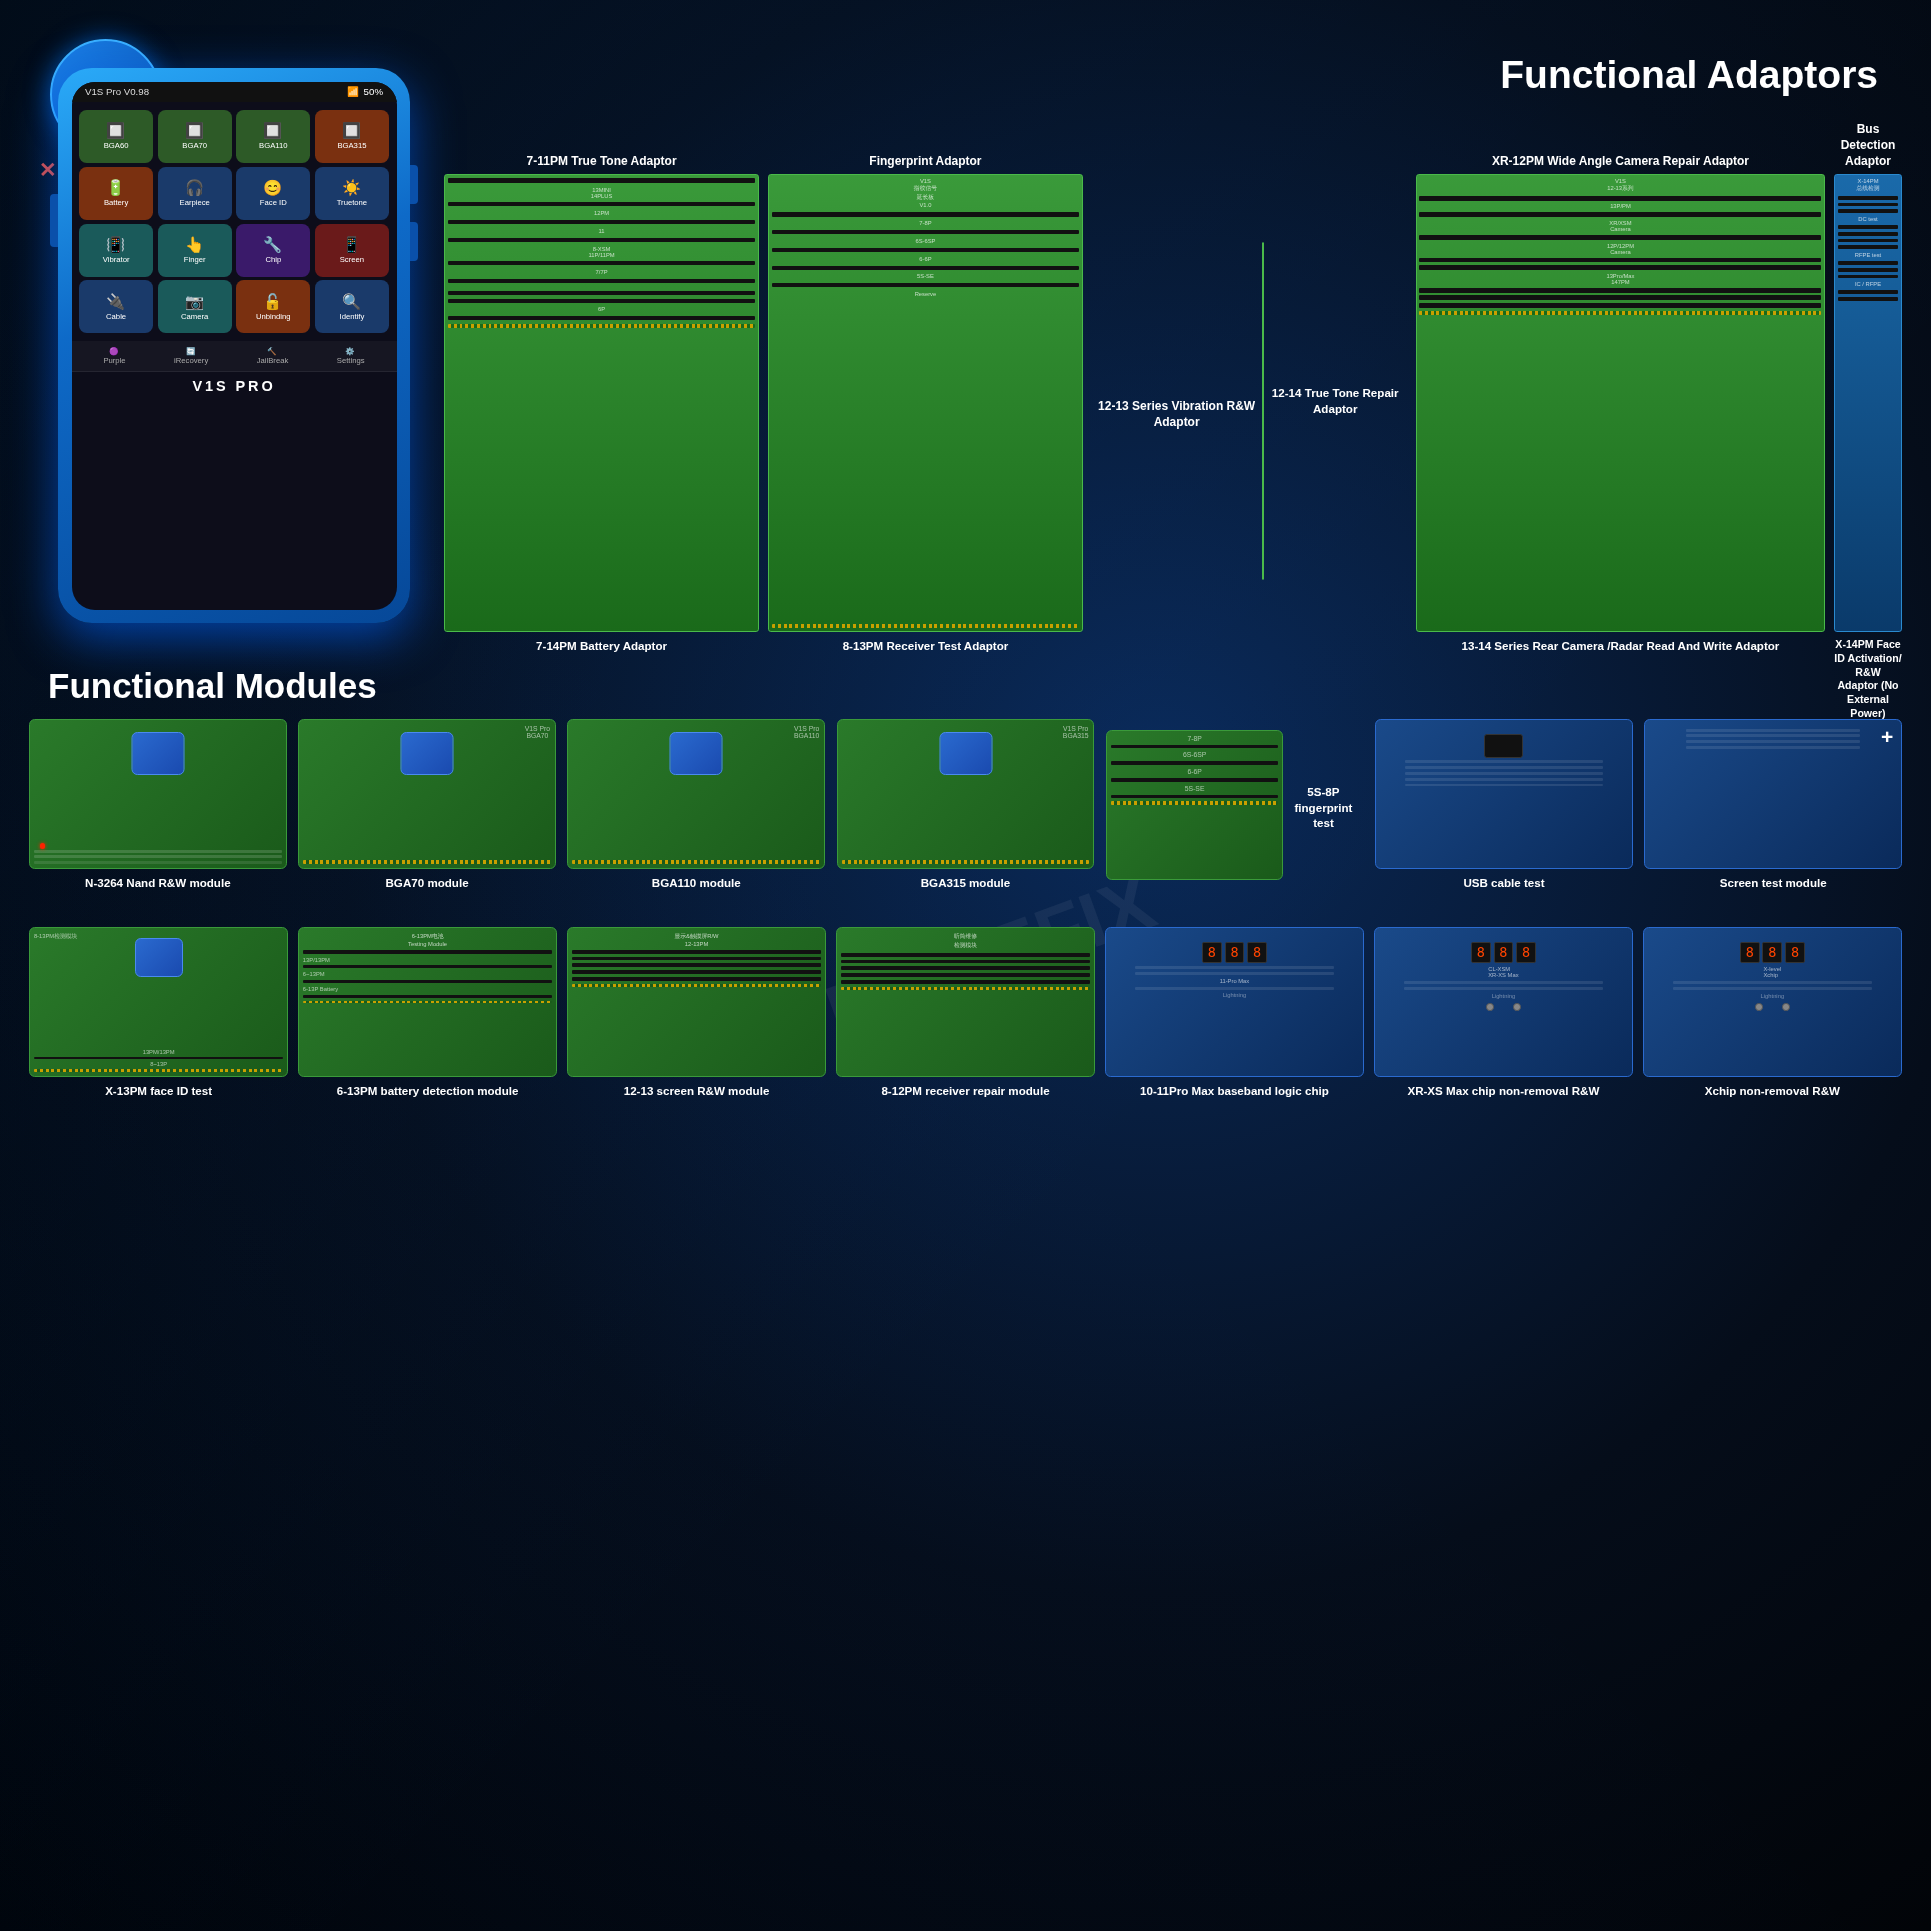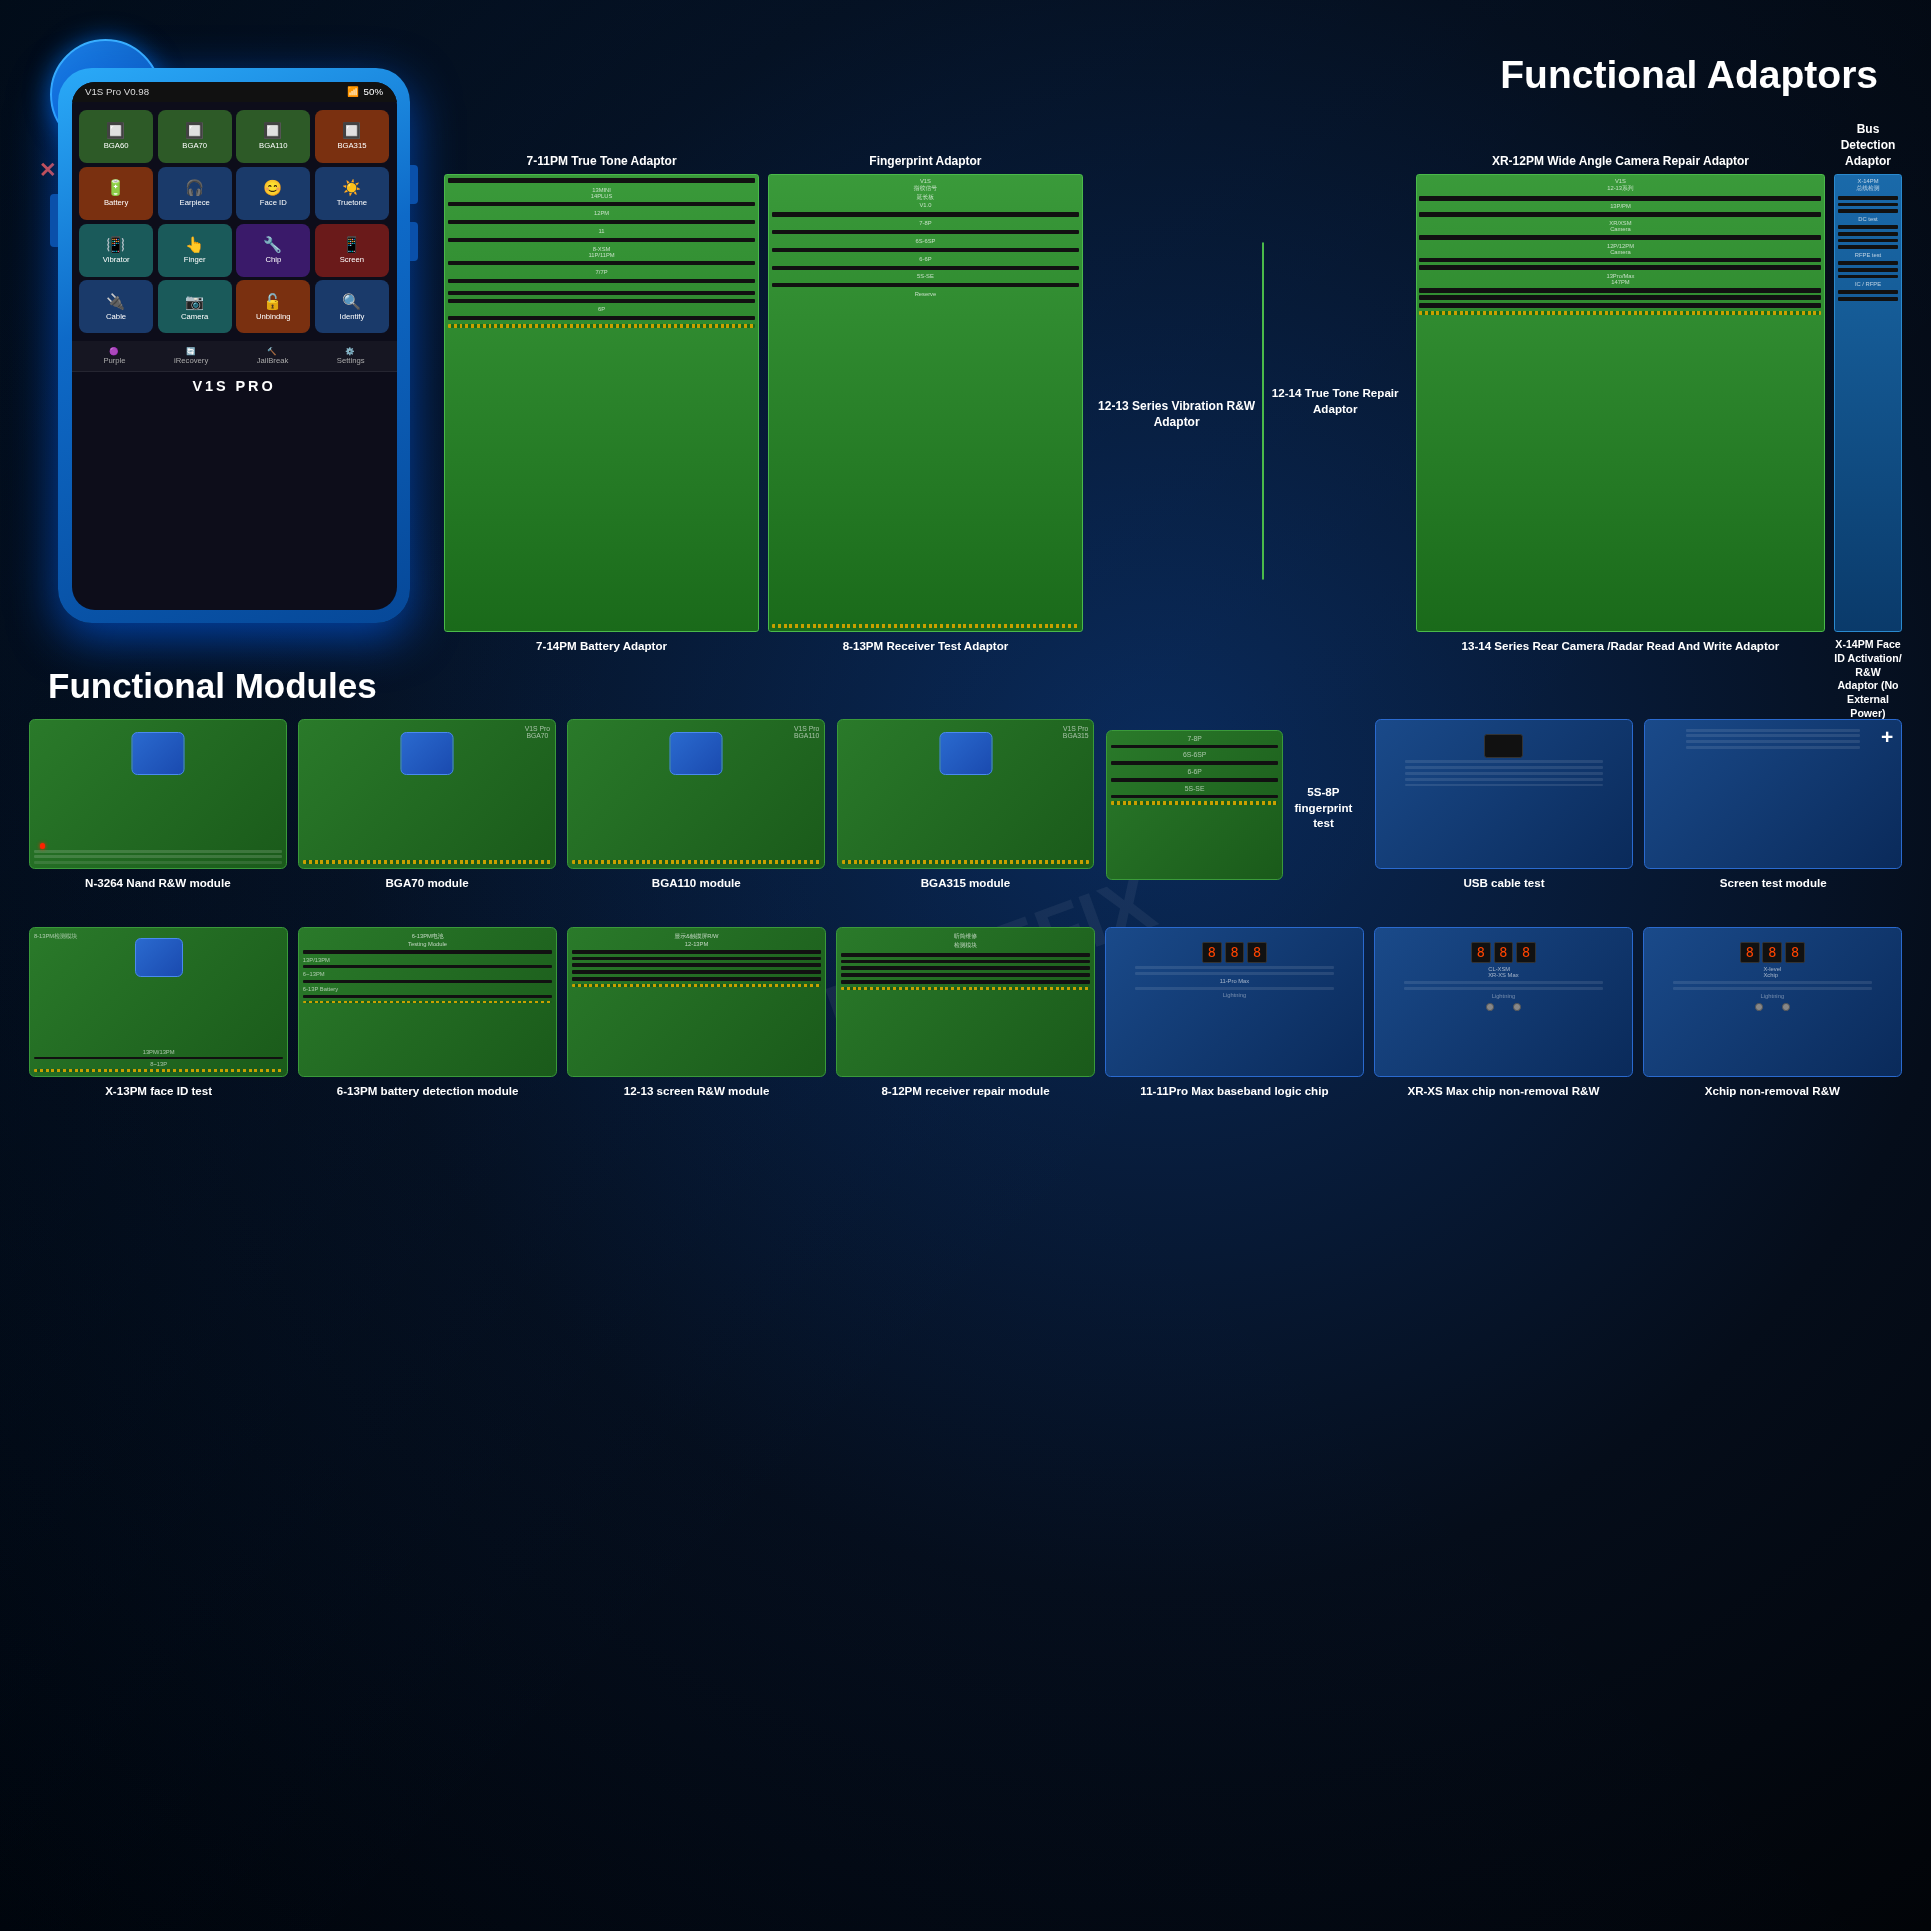--- a/index.html
+++ b/index.html
@@ -468,21 +468,21 @@
           <div style="background:#111;border:1px solid #333;border-radius:1.9px;padding:1.9px 4.8px;color:#ff4400;font-size:13.5px;font-family:monospace;">8</div>
           <div style="background:#111;border:1px solid #333;border-radius:1.9px;padding:1.9px 4.8px;color:#ff4400;font-size:13.5px;font-family:monospace;">8</div>
         </div>
         <div style="width:80%;height:2.9px;background:rgba(255,255,255,0.1);border-radius:1px;"></div>
         <div style="width:80%;height:2.9px;background:rgba(255,255,255,0.1);border-radius:1px;"></div>
         <div style="font-size:5.8px;color:rgba(255,255,255,0.6);">11-Pro Max</div>
         <div style="width:80%;height:2.9px;background:rgba(255,255,255,0.1);border-radius:1px;"></div>
         <div style="font-size:5.8px;color:rgba(255,255,255,0.4);">Lightning</div>
       </div>
     </div>
-    <div style="color:white;font-size:11.6px;font-weight:bold;text-align:center;margin-top:5.8px;line-height:1.35;">11-11Pro Max baseband logic chip</div>
+    <div style="color:white;font-size:11.6px;font-weight:bold;text-align:center;margin-top:5.8px;line-height:1.35;">10-11Pro Max baseband logic chip</div>
   </div>
 
   <div style="flex:1;display:flex;flex-direction:column;align-items:center;">
     <div style="width:100%;height:150px;background:linear-gradient(135deg,#1a4a8a,#0a2a5a);border:1.9px solid #2a6acf;border-radius:5.8px;position:relative;overflow:hidden;">
       <div style="position:absolute;inset:3.9px;display:flex;flex-direction:column;gap:2.9px;align-items:center;">
         <div style="display:flex;gap:2.9px;margin-top:9.7px;">
           <div style="background:#111;border:1px solid #333;border-radius:1.9px;padding:1.9px 4.8px;color:#ff4400;font-size:13.5px;font-family:monospace;">8</div>
           <div style="background:#111;border:1px solid #333;border-radius:1.9px;padding:1.9px 4.8px;color:#ff4400;font-size:13.5px;font-family:monospace;">8</div>
           <div style="background:#111;border:1px solid #333;border-radius:1.9px;padding:1.9px 4.8px;color:#ff4400;font-size:13.5px;font-family:monospace;">8</div>
         </div>

